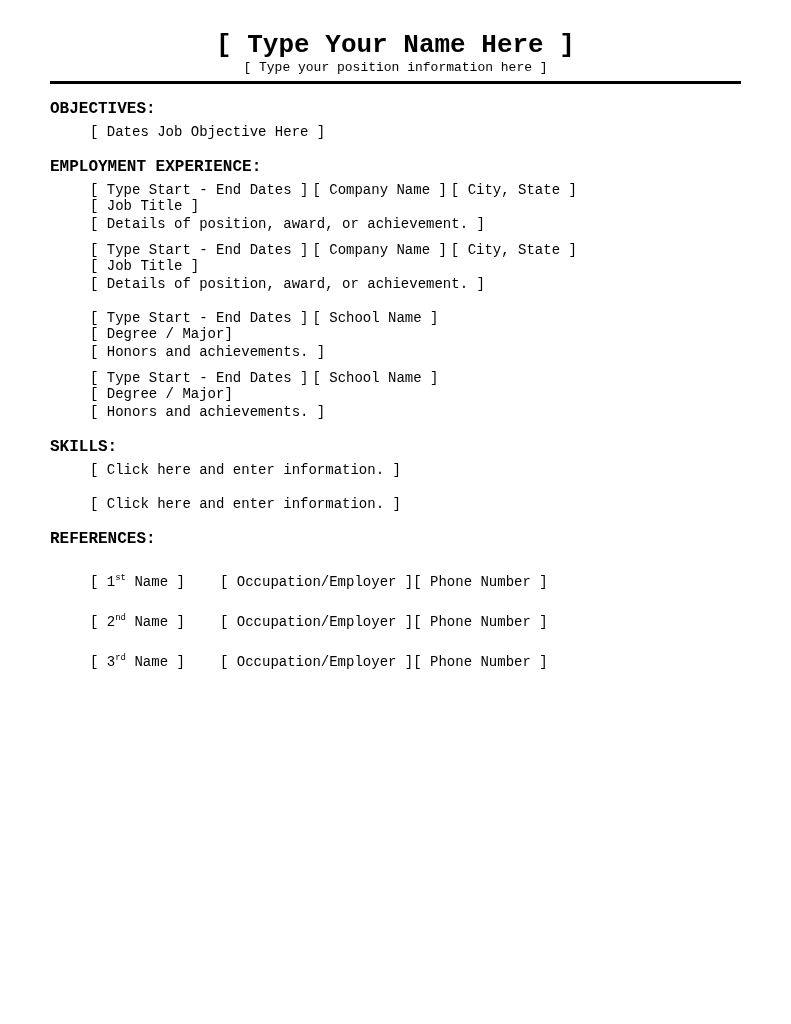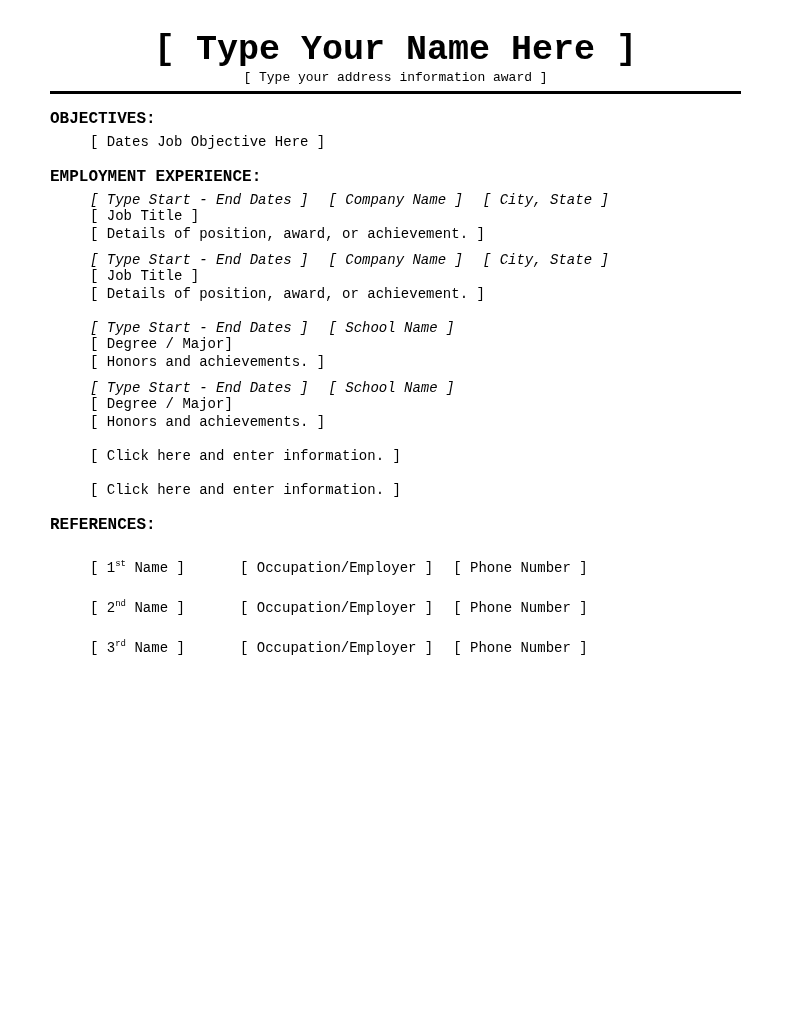--- a/index.html
+++ b/index.html
@@ -17,21 +17,21 @@
       min-height: 1024px;
       padding: 30px 50px;
     }
 
     .header {
       text-align: center;
       margin-bottom: 4px;
     }
 
     .header-name {
-      font-size: 35px;
+      font-size: 26px;
       font-weight: bold;
       font-family: 'Courier New', Courier, monospace;
     }
 
     .header-address {
       font-size: 13px;
     }
 
     .header-divider {
       border: none;
@@ -53,36 +53,34 @@
     .section-content {
       padding-left: 40px;
     }
 
     .entry {
       margin-bottom: 10px;
     }
 
     .entry-row {
       display: flex;
-      gap: 20px;
+      gap: 4px;
       align-items: baseline;
-      font-style: italic;
     }
 
     .bracket-field {
       white-space: nowrap;
     }
 
     .entry-line {
       margin-bottom: 2px;
     }
 
     .ref-row {
       display: flex;
-      gap: 20px;
       align-items: baseline;
       margin-bottom: 4px;
     }
 
     .ref-name-col {
       min-width: 130px;
     }
 
     .ref-occ-col {
       min-width: 190px;
@@ -96,21 +94,21 @@
     sup {
       font-size: 9px;
       vertical-align: super;
     }
   </style>
 </head>
 <body>
 
 <div class="header">
   <div class="header-name">[  Type Your Name Here  ]</div>
-  <div class="header-address">[  Type your address information award  ]</div>
+  <div class="header-address">[  Type your position information here  ]</div>
 </div>
 <hr class="header-divider">
 
 <div class="section">
   <div class="section-title">OBJECTIVES:</div>
   <div class="section-content">
     <div class="entry-line">[  Dates Job Objective Here  ]</div>
   </div>
 </div>
 
@@ -159,20 +157,21 @@
         <span class="bracket-field">[  School  Name  ]</span>
       </div>
       <div class="entry-line">[  Degree / Major]</div>
       <div class="entry-line">[  Honors and achievements.  ]</div>
     </div>
 
   </div>
 </div>
 
 <div class="section">
+  <div class="section-title">SKILLS:</div>
   <div class="section-content">
     <div class="entry-line">[  Click here and enter information.  ]</div>
   </div>
 </div>
 
 <div class="section">
   <div class="section-content">
     <div class="entry-line">[  Click here and enter information.  ]</div>
   </div>
 </div>

